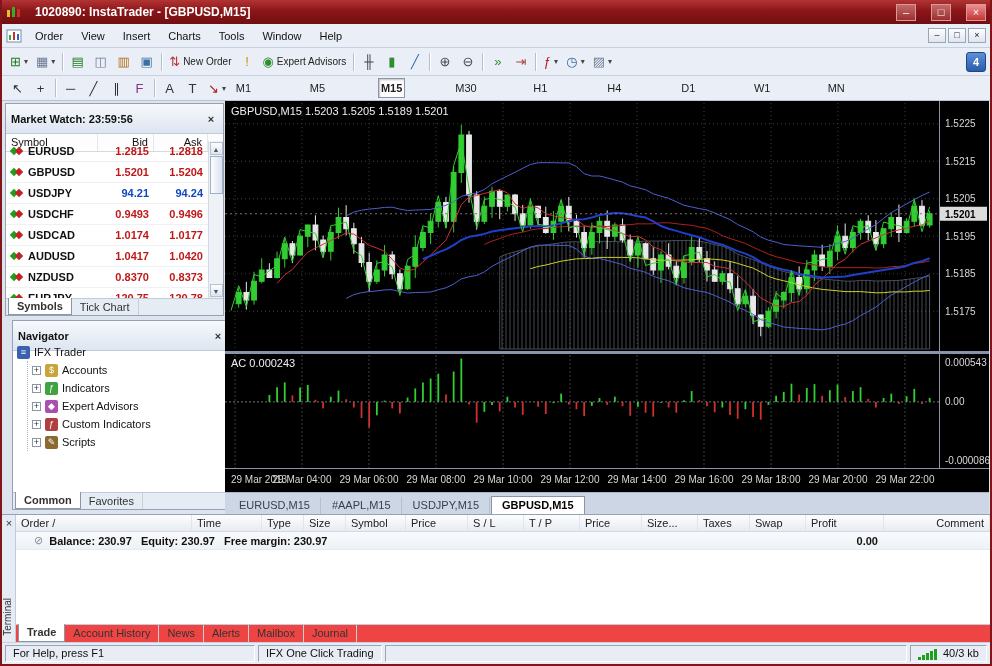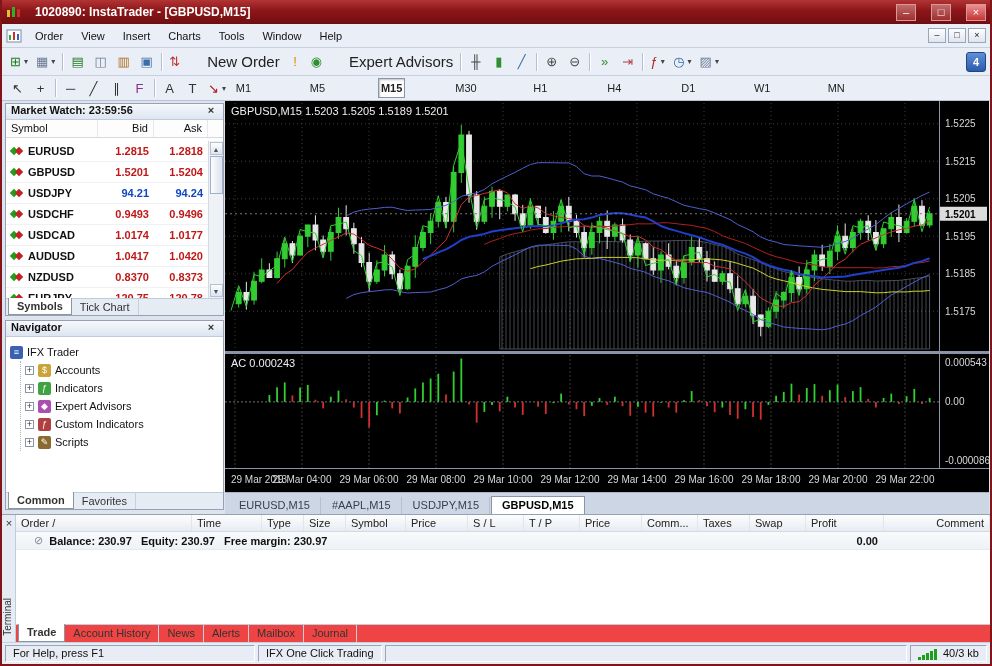--- a/index.html
+++ b/index.html
@@ -16,30 +16,30 @@
 .menuicon{width:16px;height:14px;margin-right:4px;}
 .mi{padding:4px 9px;cursor:default;}
 .mdib{margin-left:auto;display:flex;gap:2px;}
 .mdibtn{width:18px;height:15px;border:1px solid #9aa6ba;background:linear-gradient(#fdfdfd,#dfe5ef);text-align:center;font-size:9px;line-height:13px;color:#223;}
 
 .tb{position:absolute;left:0;width:100%;display:flex;align-items:center;padding:0 4px;background:#eaeff7;}
 .tb1{top:48px;height:28px;border-bottom:1px solid #c7d0de;}
 .tb2{top:76px;height:25px;border-bottom:1px solid #b9c3d4;}
 .tbtn{height:22px;min-width:23px;display:inline-flex;align-items:center;justify-content:center;gap:3px;padding:0 3px;border:1px solid transparent;border-radius:2px;cursor:default;}
 .ticon{font-size:13px;line-height:1;}
-.tlabel{font-size:15px;color:#222;margin-left:24px;}
+.tlabel{font-size:10px;color:#222;}
 .caret{font-size:8px;color:#444;}
 .sep{width:1px;height:18px;background:#b5bfcf;box-shadow:1px 0 0 #fff;margin:0 3px;display:inline-block;}
 .community{margin-left:auto;width:20px;height:20px;background:linear-gradient(#5f8fd8,#2a5cab);border:1px solid #1d4685;border-radius:3px;color:#fff;font-weight:bold;text-align:center;line-height:18px;}
 .tfgroup{display:flex;gap:47px;}
 .tf{min-width:27px;height:20px;text-align:center;line-height:18px;border:1px solid transparent;color:#222;font-size:11px;padding:0 2px;}
 .tf.active{background:#fff;border:1px solid #8a96a8;box-shadow:inset 1px 1px 2px rgba(0,0,0,.25);font-weight:bold;}
 
 .panel{position:absolute;background:#fff;border:1px solid #96a1b4;}
-.phead{height:16px;background:linear-gradient(#f6f9fc,#dde5f0);border-bottom:1px solid #c2cbda;display:flex;padding:0 5px;font-weight:bold;}
+.phead{height:30px;background:linear-gradient(#f6f9fc,#dde5f0);border-bottom:1px solid #c2cbda;display:flex;align-items:center;padding:0 5px;font-weight:bold;}
 .px{margin-left:auto;width:14px;text-align:center;color:#333;font-size:11px;cursor:default;}
 #mw-panel{left:3px;top:103px;width:219px;height:213px;}
 .mwcolhead{display:grid;grid-template-columns:92px 56px 54px;height:18px;border-bottom:1px solid #d4d9e2;background:#fdfdfd;}
 .mwcolhead div{padding:2px 5px;border-right:1px solid #e4e7ec;}
 .mwcolhead .num{text-align:right;}
 .mwrows{position:absolute;left:0;top:37px;bottom:17px;right:15px;overflow:hidden;}
 .mwrow{display:grid;grid-template-columns:92px 56px 54px;height:21px;border-bottom:1px solid #f0f1f4;align-items:center;}
 .mwc{padding:0 5px;white-space:nowrap;}
 .mwc.sym{display:flex;align-items:center;gap:4px;font-weight:bold;}
 .mwc.num{text-align:right;font-weight:bold;}
@@ -49,21 +49,21 @@
 .mwi i{position:absolute;width:6px;height:6px;top:2px;transform:rotate(45deg);}
 .mwi .dg{left:0;background:#1d9e1d;}
 .mwi .dr{left:5px;background:#c42222;}
 .vsb{position:absolute;right:0;top:37px;bottom:17px;width:15px;background:#eef1f6;border-left:1px solid #d4d9e2;display:flex;flex-direction:column;align-items:center;}
 .sbbtn{font-size:7px;color:#456;width:13px;height:13px;text-align:center;line-height:13px;border:1px solid #b7c1d2;background:linear-gradient(#fdfdfd,#dfe5ef);margin:1px 0;}
 .sbbtn.dn{margin-top:auto;}
 .sbthumb{width:13px;height:38px;border:1px solid #9fb0c8;background:linear-gradient(90deg,#fdfdfd,#d9e2ef);}
 .ptabs{position:absolute;left:0;right:0;bottom:0;height:17px;background:#e6ecf4;border-top:1px solid #c2cbda;display:flex;align-items:stretch;padding-left:2px;}
 .ptab{padding:2px 8px 0 8px;border-right:1px solid #c8d0dd;color:#333;cursor:default;white-space:nowrap;}
 .ptab.active{background:#fff;border:1px solid #8a96a8;border-top:none;font-weight:bold;margin-top:-1px;}
-#nav-panel{left:3px;top:320px;width:219px;height:190px;}
+#nav-panel{left:10px;top:320px;width:219px;height:190px;}
 .ntree{position:absolute;left:0;top:19px;bottom:17px;right:0;overflow:hidden;padding:3px 0 0 4px;}
 .trow{display:flex;align-items:center;gap:4px;height:18px;white-space:nowrap;}
 .kids{margin-left:10px;border-left:1px dotted #aab4c4;padding-left:4px;}
 .exp{width:9px;height:9px;border:1px solid #8a96a8;background:#fff;font-size:9px;line-height:7px;text-align:center;color:#333;flex:0 0 9px;}
 .nbadge{width:13px;height:13px;border-radius:2px;color:#fff;font-size:9px;line-height:13px;text-align:center;flex:0 0 13px;}
 .tlab{color:#111;}
 
 #chart-col{position:absolute;left:223px;top:101px;width:764px;height:413px;}
 #chart-svg{display:block;background:#000;}
 .chart-tabs{position:absolute;left:0;right:0;bottom:0;height:22px;background:#cdd6e4;border-top:1px solid #aab4c6;display:flex;align-items:flex-end;padding:0 4px;gap:1px;}
@@ -765,21 +765,21 @@
     <div class="tgrid" id="term-head">
         <div class="tc">Order /</div>
         <div class="tc">Time</div>
         <div class="tc">Type</div>
         <div class="tc">Size</div>
         <div class="tc">Symbol</div>
         <div class="tc">Price</div>
         <div class="tc">S / L</div>
         <div class="tc">T / P</div>
         <div class="tc">Price</div>
-        <div class="tc">Comm...</div>
+        <div class="tc">Size...</div>
         <div class="tc">Taxes</div>
         <div class="tc">Swap</div>
         <div class="tc">Profit</div>
         <div class="tc right">Comment</div>
       </div>
     <div class="tgrid" id="balance-row">
         <div class="bcell" style="grid-column: 1 / 13;"><span class="bicon">⊘</span><span class="btext">Balance: 230.97   Equity: 230.97   Free margin: 230.97</span></div>
         <div class="bprofit" style="grid-column: 13 / 14;">0.00</div>
         <div style="grid-column: 14 / 15;"></div>
       </div>

